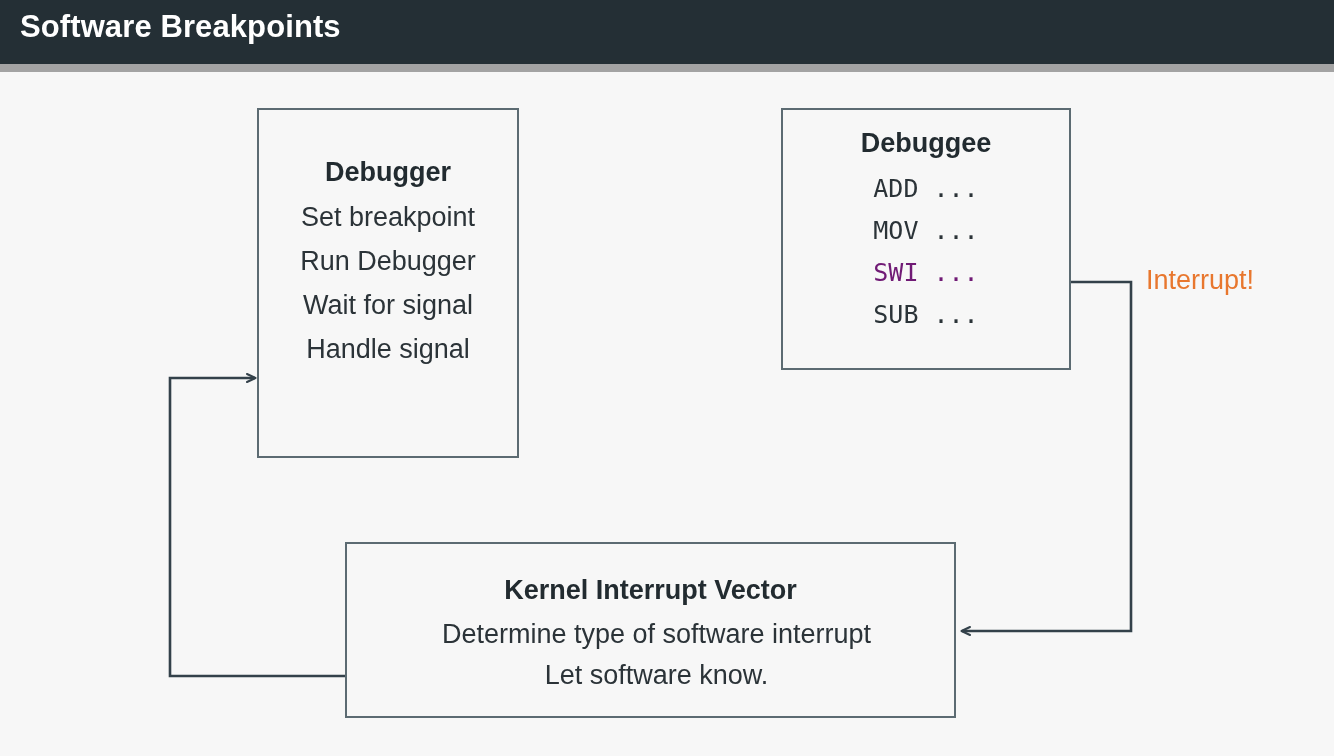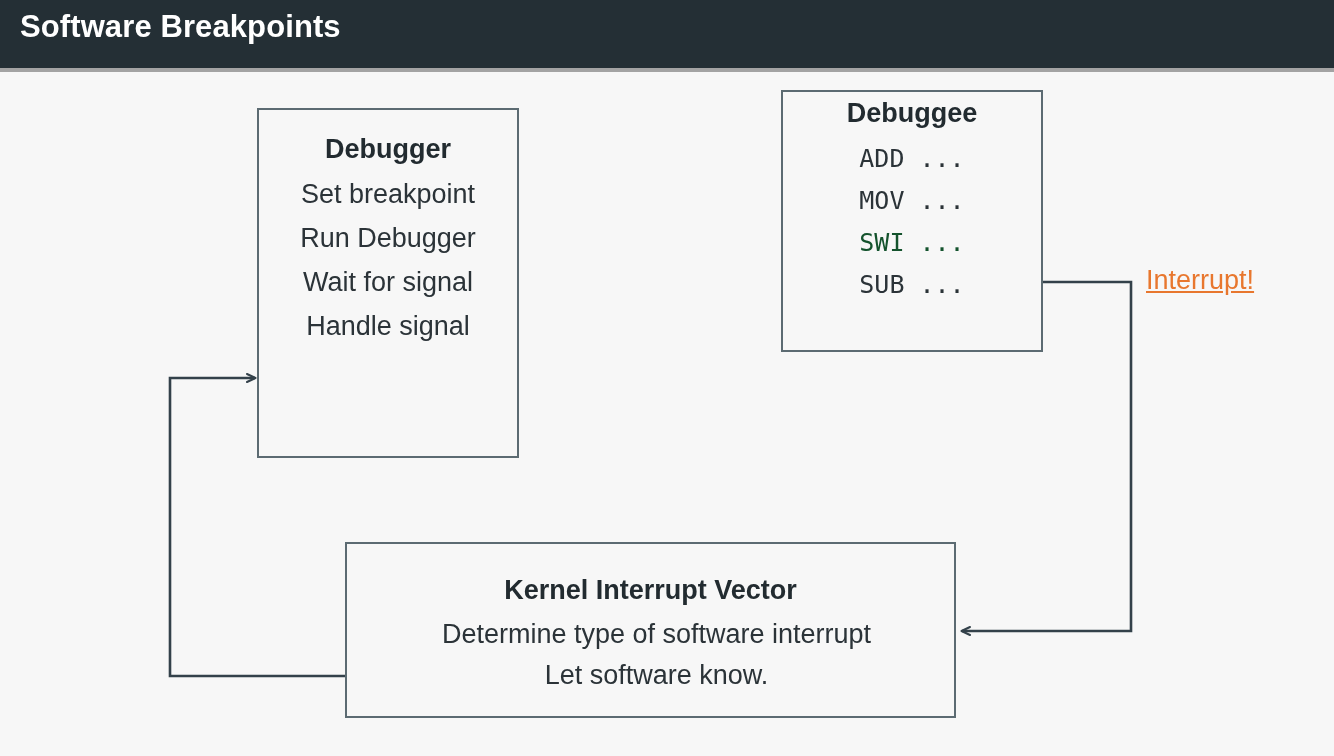--- a/index.html
+++ b/index.html
@@ -17,21 +17,21 @@
   }
 
   
   #header-bar {
     position: absolute;
     left: 0;
     top: 0;
     width: 1334px;
     height: 72px;
     background: #242f35;
-    border-bottom: 4px solid #a3a3a3;
+    border-bottom: 8px solid #a3a3a3;
     box-sizing: border-box;
   }
   #slide-title {
     position: absolute;
     left: 20px;
     top: 9px;
     font-size: 31px;
     font-weight: bold;
     color: #ffffff;
     letter-spacing: 0.1px;
@@ -81,45 +81,45 @@
     white-space: nowrap;
   }
 
   
   #debugger-box {
     left: 257px;
     top: 108px;
     width: 262px;
     height: 350px;
     justify-content: flex-start;
-    padding-top: 24px;
+    padding-top: 47px;
   }
   #debugger-box .node-title { margin-bottom: 14px; }
   #debugger-box .node-line  { margin-bottom: 13px; }
 
   
   #debuggee-box {
     left: 781px;
-    top: 90px;
-    width: 262px;
+    top: 108px;
+    width: 290px;
     height: 262px;
     justify-content: flex-start;
-    padding-top: 6px;
+    padding-top: 18px;
   }
   #debuggee-box .node-title { margin-bottom: 15px; }
   .code-line {
     font-family: "DejaVu Sans Mono", monospace;
     font-size: 25px;
     color: #2b3338;
     text-align: right;
     white-space: pre;
     margin-bottom: 13px;
     letter-spacing: 0px;
   }
-  .code-line.accent { color: #14532d; }
+  .code-line.accent { color: #701a75; }
 
   
   #kernel-box {
     left: 345px;
     top: 542px;
     width: 611px;
     height: 176px;
     justify-content: flex-start;
     padding-top: 31px;
   }
@@ -127,21 +127,20 @@
   #kernel-box .node-line  { margin-bottom: 10px; margin-left: 12px; }
 
   
   #interrupt-label {
     position: absolute;
     left: 1146px;
     top: 265px;
     font-size: 27px;
     color: #e8772e;
     white-space: nowrap;
-    text-decoration: underline;
   }
 </style>
 </head>
 <body>
 
 <div id="header-bar">
   <div id="slide-title">Software Breakpoints</div>
 </div>
 
 <div id="diagram">

